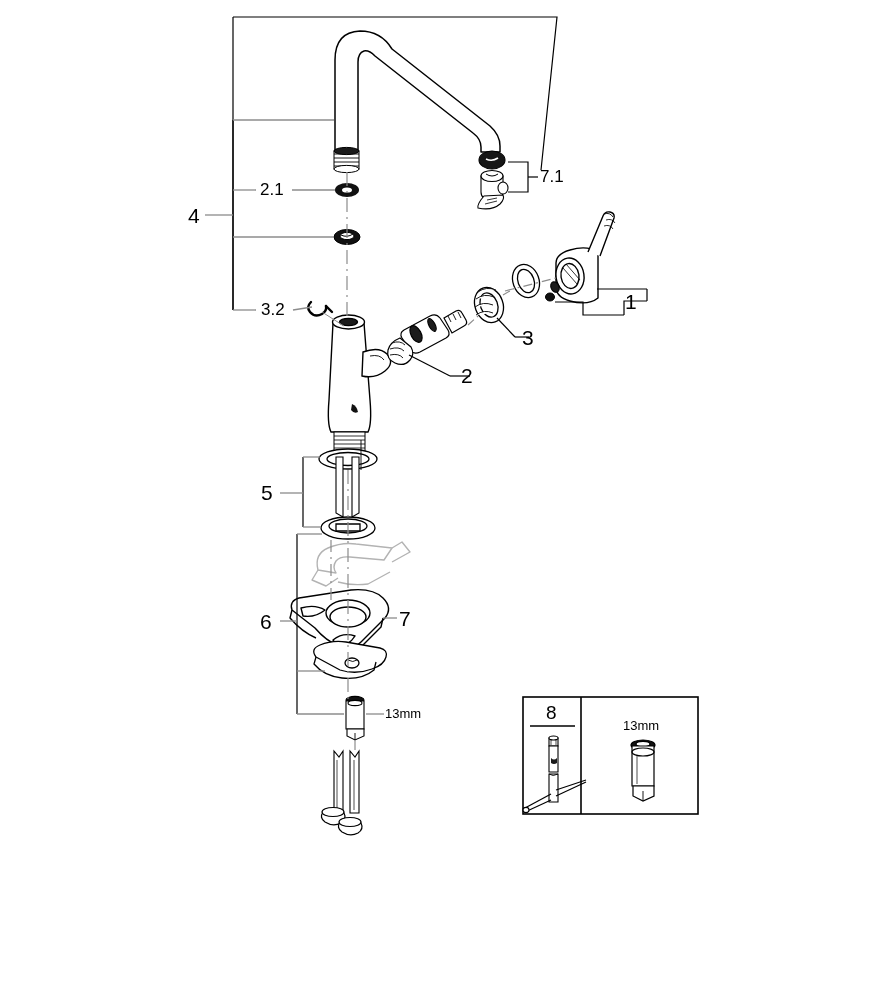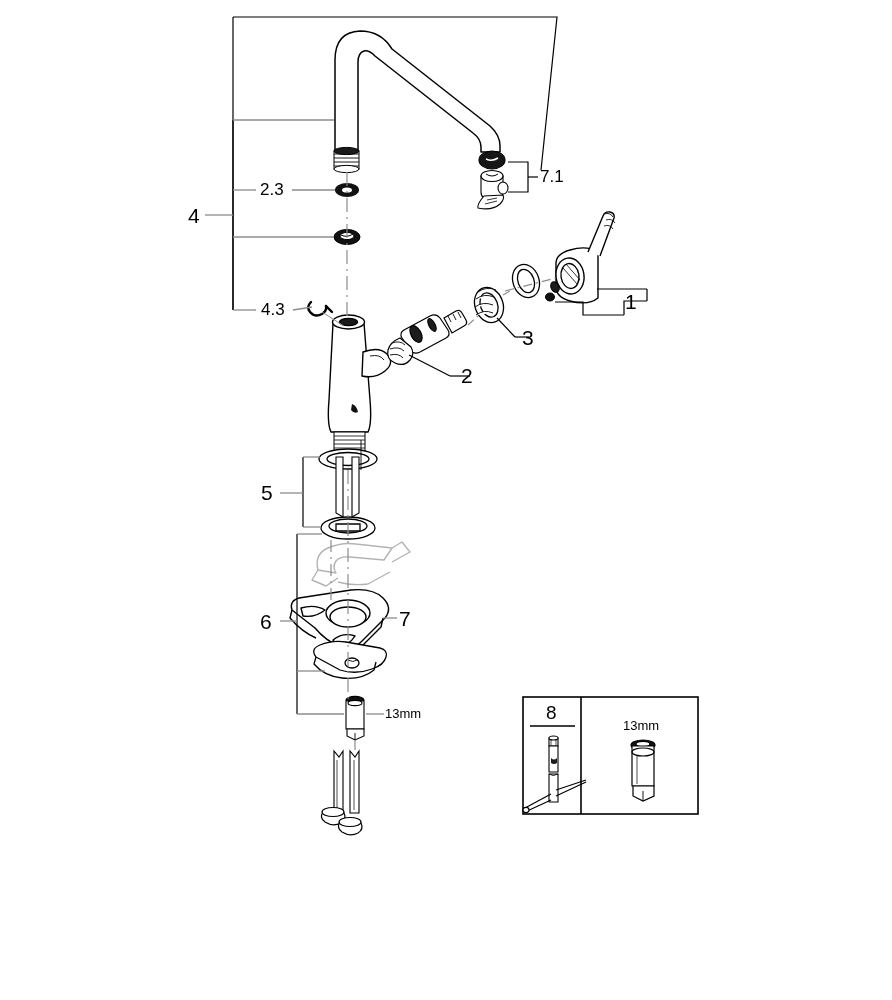--- a/index.html
+++ b/index.html
@@ -309,23 +309,23 @@
     <ellipse cx="643" cy="752" rx="11" ry="4" fill="#ffffff"></ellipse>
     <path d="M633 786 L633 796 l10 5 l11 -5 L654 786 Z" fill="#ffffff"></path>
     <path d="M643 791 L643 801" stroke-width="0.9"></path>
     <path d="M637 756 L637 784" stroke-width="0.7"></path>
   </g>
 </svg>
 </div>
 
 <div class="lbl lbl-major" style="left:188px;top:205px;">4</div>
 
-<div class="lbl lbl-sub" style="left:260px;top:181px;">2.3</div>
-
-<div class="lbl lbl-sub" style="left:261px;top:301px;">4.3</div>
+<div class="lbl lbl-sub" style="left:260px;top:181px;">2.1</div>
+
+<div class="lbl lbl-sub" style="left:261px;top:301px;">3.2</div>
 
 <div class="lbl lbl-sub" style="left:540px;top:168px;">7.1</div>
 
 <div class="lbl lbl-major" style="left:625px;top:291px;">1</div>
 
 <div class="lbl lbl-major" style="left:461px;top:365px;">2</div>
 
 <div class="lbl lbl-major" style="left:522px;top:327px;">3</div>
 
 <div class="lbl lbl-major" style="left:261px;top:482px;">5</div>

